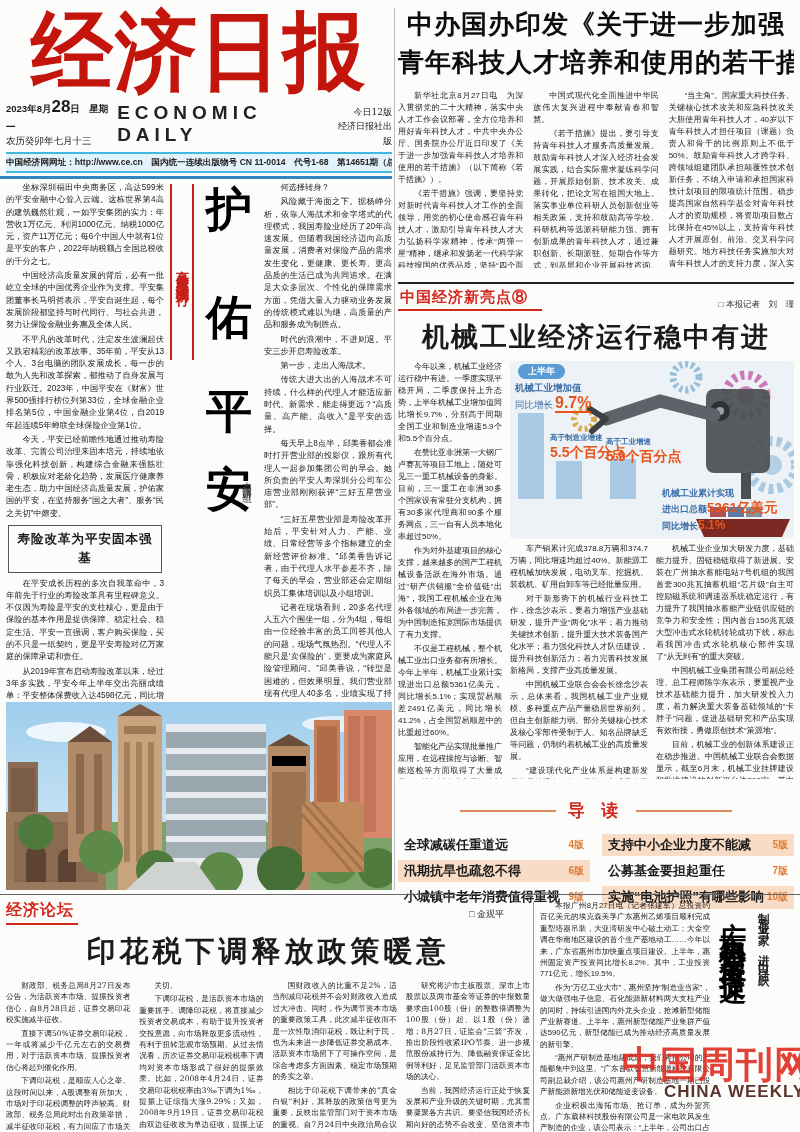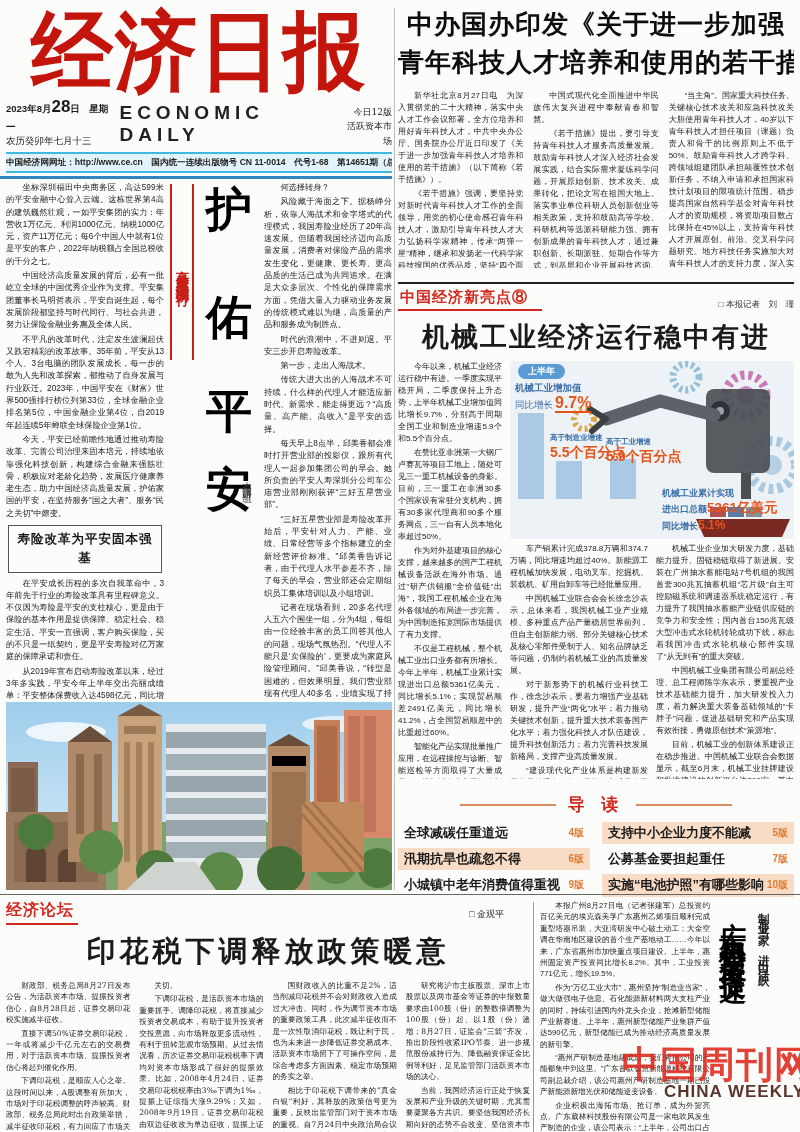--- a/index.html
+++ b/index.html
@@ -83,21 +83,21 @@
   .lbl2{left:96px;top:76px;}
   .ig-lbl b{display:block;font-size:14px;color:#e8531a;}
   .ig-export{position:absolute;z-index:2;left:152px;top:126px;font-size:9px;font-weight:bold;color:#3a6ea8;line-height:1.35;}
   .ig-export b{font-size:13.5px;color:#e8531a;}
   .ig-export .pct{font-size:12px;color:#e8531a;}
 
   
   .daodu{position:absolute;left:398px;top:792px;width:396px;height:98px;}
   .daodu-title-row{display:flex;align-items:center;justify-content:center;margin-bottom:5px;}
   .daodu-title-row .dash{width:96px;height:2px;background:#d98c5f;}
-  .daodu-title{color:#d2281e;font-size:17px;font-weight:900;letter-spacing:6px;margin:1px 12px;}
+  .daodu-title{color:#d2281e;font-size:17px;font-weight:900;letter-spacing:6px;margin:7px 12px;}
   .daodu-grid{display:grid;grid-template-columns:1fr 1fr;gap:4px 12px;}
   .daodu-item{display:flex;justify-content:space-between;align-items:center;font-size:13px;font-weight:700;
               padding:2px 6px;line-height:1.4;}
   .daodu-item.peach{background:#f8dcc6;}
   .daodu-page{font-size:10px;color:#e07a33;font-weight:bold;margin-left:1px;white-space:nowrap;}
 
   
   .article-d{position:absolute;left:6px;top:900px;width:524px;height:232px;overflow:hidden;}
   .d-head{position:relative;height:26px;}
   .section-label{display:inline-block;font-size:16px;font-weight:900;color:#d2281e;
@@ -127,21 +127,21 @@
   <header class="masthead">
     <div class="brand">经济日报</div>
     <div class="dateline">
       <div class="date-left">
         <div><span>2023年8月</span><span class="date-day">28</span><span>日　星期一</span></div>
         <div class="date-lunar">农历癸卯年七月十三</div>
       </div>
       <div class="daily-en">ECONOMIC DAILY</div>
       <div class="date-right">
         <div>今日12版</div>
-        <div>活跃资本市场</div>
+        <div>经济日报社出版</div>
       </div>
     </div>
   </header>
   <div class="infobar">中国经济网网址：http://www.ce.cn　国内统一连续出版物号 CN 11-0014　代号1-68　第14651期（总15224期）</div>
   <div class="blueline"></div>
   <div class="vrule-top"></div>
   <div class="vrule-mid"></div>
 
   <section class="article-a">
     <div class="a-hl">中办国办印发《关于进一步加强</div>
@@ -300,22 +300,22 @@
           <div class="ig-lbl lbl2"><span>高于工业增速</span><b>5.9个百分点</b></div>
           <div class="ig-export">
             <div>机械工业累计实现</div>
             <div><span>进出口总额</span><b>5361亿美元</b></div>
             <div><span>同比增长</span><span class="pct">5.1%</span></div>
           </div>
         </div>
         <div class="c-under">
           <div>
               <p>车产销累计完成378.8万辆和374.7万辆，同比增速均超过40%。新能源工程机械加快发展，电动叉车、挖掘机、装载机、矿用自卸车等已经批量应用。</p>
+              <p>对于新形势下的机械行业科技工作，徐念沙表示，要着力增强产业基础研发，提升产业“两化”水平；着力推动关键技术创新，提升重大技术装备国产化水平；着力强化科技人才队伍建设，提升科技创新活力；着力完善科技发展新格局，支撑产业高质量发展。</p>
               <p>中国机械工业联合会会长徐念沙表示，总体来看，我国机械工业产业规模、多种重点产品产量稳居世界前列，但自主创新能力弱、部分关键核心技术及核心零部件受制于人、知名品牌缺乏等问题，仍制约着机械工业的高质量发展。</p>
-              <p>对于新形势下的机械行业科技工作，徐念沙表示，要着力增强产业基础研发，提升产业“两化”水平；着力推动关键技术创新，提升重大技术装备国产化水平；着力强化科技人才队伍建设，提升科技创新活力；着力完善科技发展新格局，支撑产业高质量发展。</p>
               <p>“建设现代化产业体系是构建新发展格局的重大任务，是推动高质量发展的必然要求。”罗俊杰表示，机械工业要抢抓战略机遇，进一步优化产业结构，坚持科技创新，夯实产业基础，优化产业链、供应链布局。</p>
             </div>
           <div>
               <p>机械工业企业加大研发力度，基础能力提升、固链稳链取得了新进展。安装在广州抽水蓄能电站7号机组的我国首套300兆瓦抽蓄机组“芯片级”自主可控励磁系统和调速器系统稳定运行，有力提升了我国抽水蓄能产业链供应链的竞争力和安全性；国内首台150兆瓦级大型冲击式水轮机转轮成功下线，标志着我国冲击式水轮机核心部件实现了“从无到有”的重大突破。</p>
               <p>中国机械工业集团有限公司副总经理、总工程师陈学东表示，要重视产业技术基础能力提升，加大研发投入力度，着力解决重大装备基础领域的“卡脖子”问题，促进基础研究和产品实现有效衔接，勇做原创技术“策源地”。</p>
               <p>目前，机械工业的创新体系建设正在稳步推进。中国机械工业联合会数据显示，截至6月末，机械工业挂牌建设和批准建设的创新平台达260家，其中工程研究中心150家、重点实验室121家。</p>
             </div>
         </div>
       </div>
     </div>

